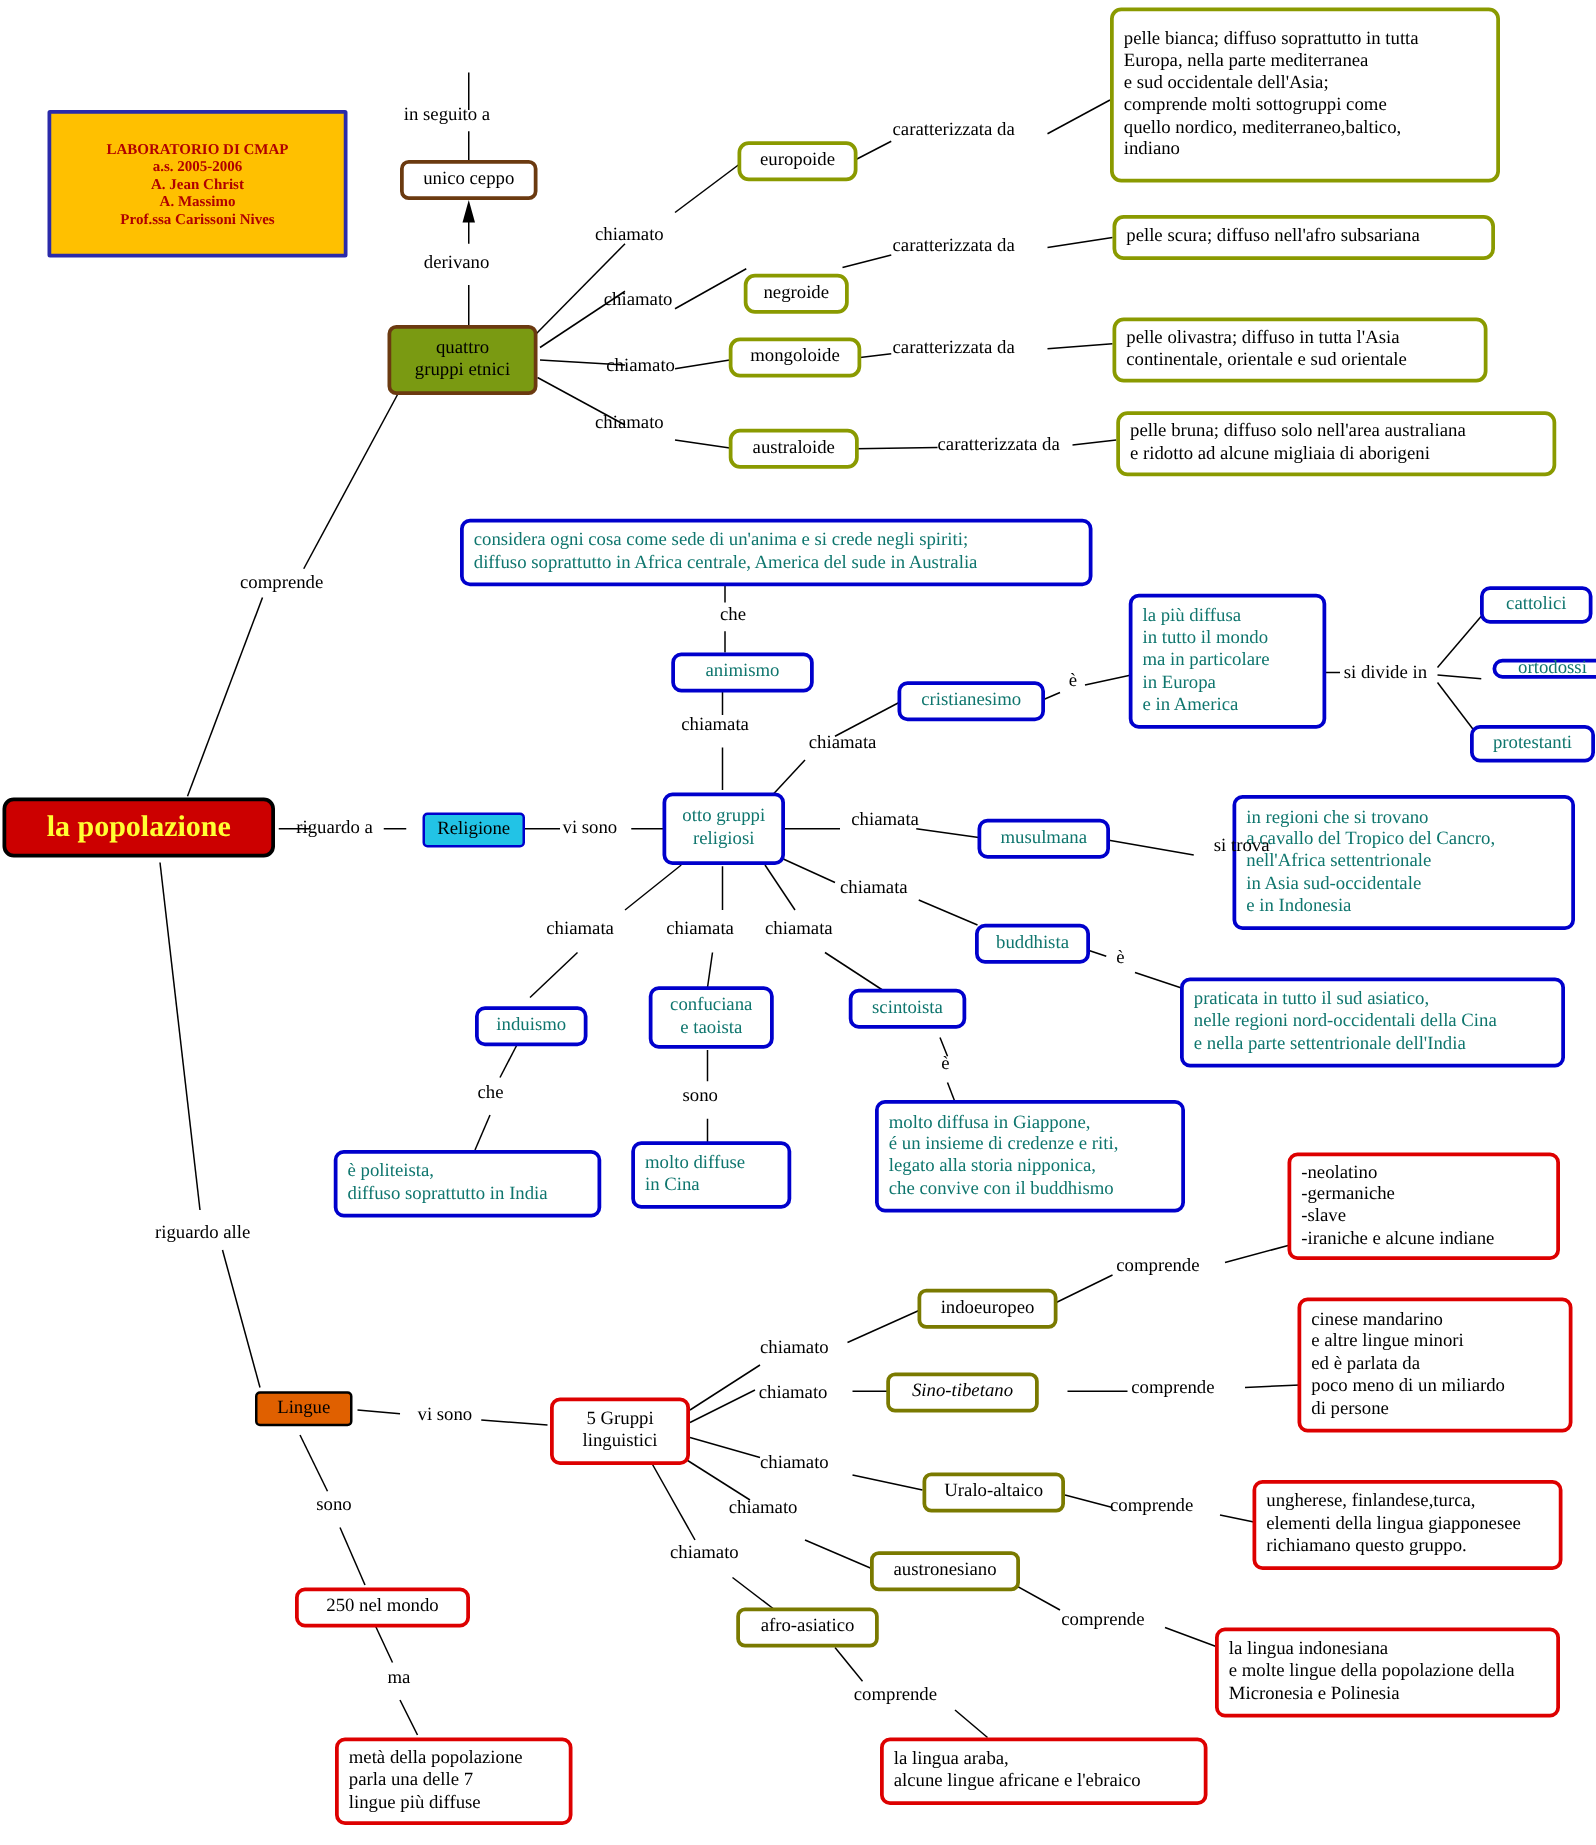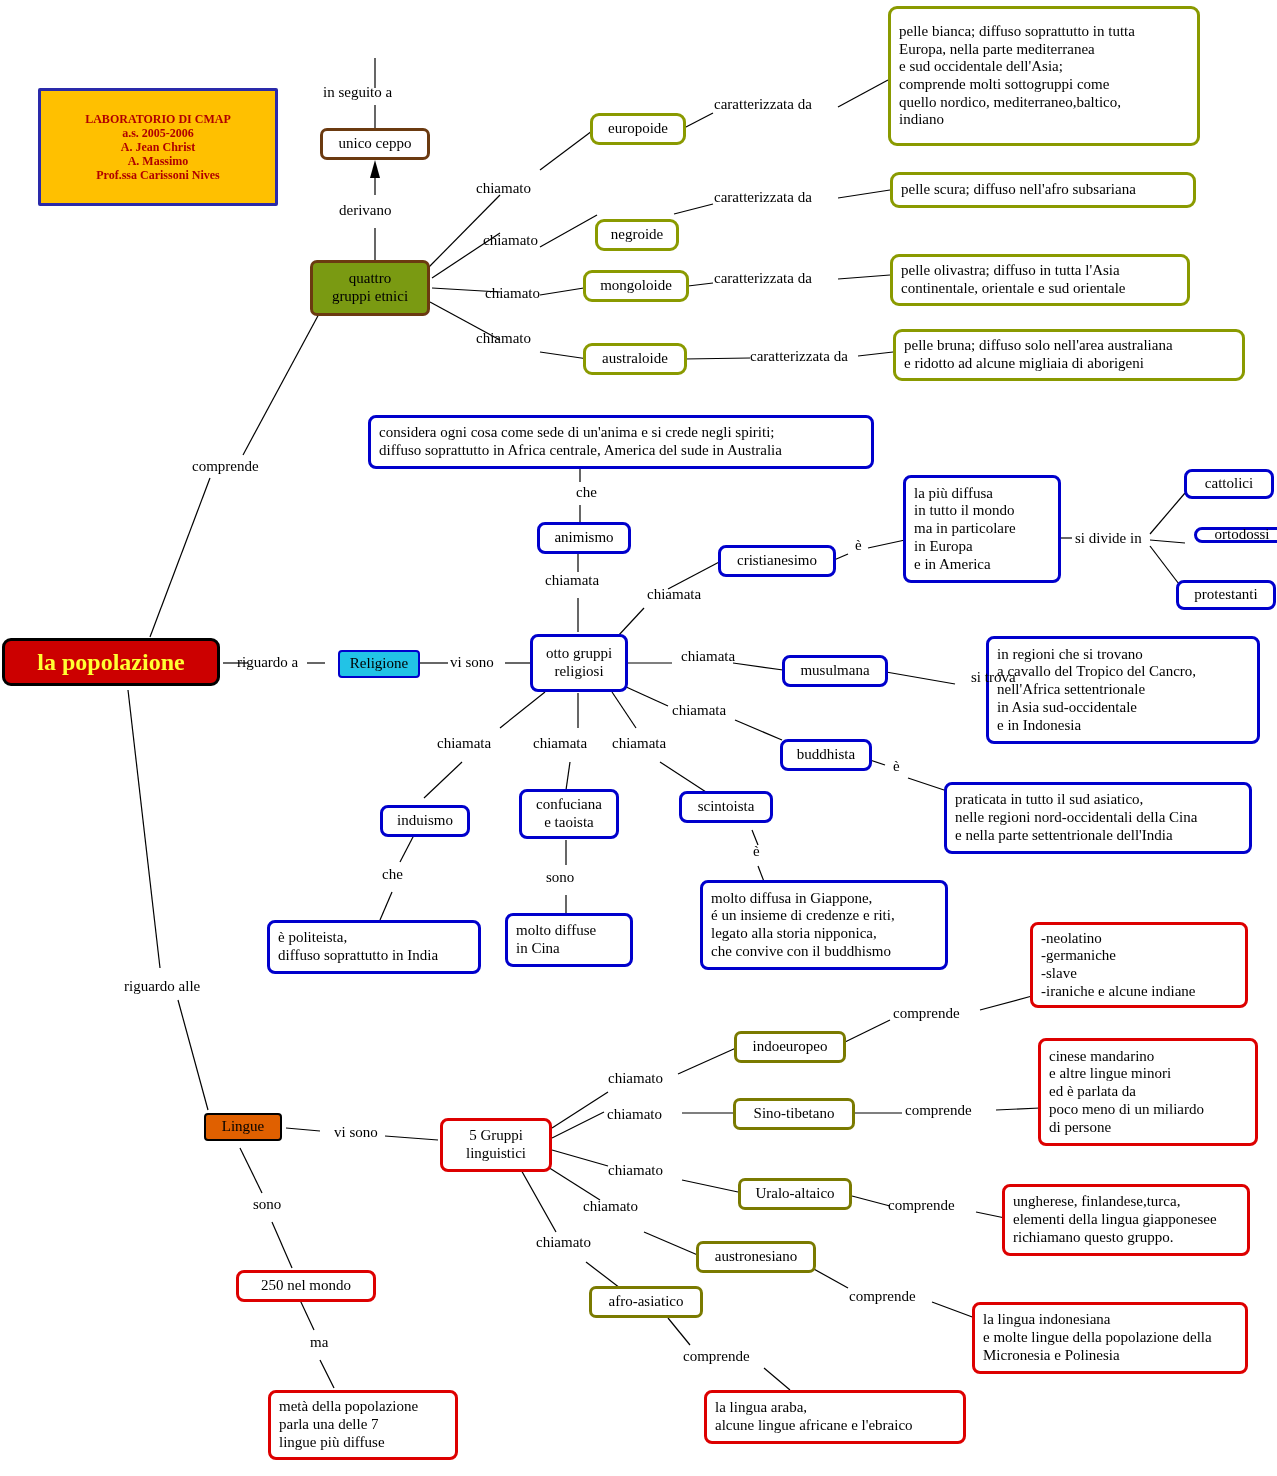--- a/index.html
+++ b/index.html
@@ -82,21 +82,21 @@
   .n-olive-dark {
     border: 3px solid #7a7a00;
     background: #ffffff;
     color: #000000;
     font-size: 15px;
     border-radius: 7px;
   }
   .n-blue {
     border: 3px solid #0000cc;
     background: #ffffff;
-    color: #000000;
+    color: #0f766e;
     font-size: 15px;
     border-radius: 8px;
   }
   .n-cyan {
     border: 2px solid #0000cc;
     background: #22c3e6;
     color: #000000;
     font-size: 15px;
     border-radius: 4px;
   }
@@ -281,21 +281,21 @@
   <div class="node n-olive align-left" style="left:890px; top:172px; width:306px; height:36px;">pelle scura; diffuso nell'afro subsariana</div>
   <div class="node n-olive align-left" style="left:890px; top:254px; width:300px; height:52px;">pelle olivastra; diffuso in tutta l'Asia
 continentale, orientale e sud orientale</div>
   <div class="node n-olive align-left" style="left:893px; top:329px; width:352px; height:52px;">pelle bruna; diffuso solo nell'area australiana
 e ridotto ad alcune migliaia di aborigeni</div>
 
   <div class="node n-cyan" style="left:338px; top:650px; width:82px; height:28px;">Religione</div>
   <div class="node n-blue" style="left:530px; top:634px; width:98px; height:58px;">otto gruppi
 religiosi</div>
 
-  <div class="node n-blue" style="left:537px; top:522px; width:94px; height:32px;">animismo</div>
+  <div class="node n-blue" style="left:537px; top:522px; width:114px; height:32px;">animismo</div>
   <div class="node n-blue align-left" style="left:368px; top:415px; width:506px; height:54px;">considera ogni cosa come sede di un'anima e si crede negli spiriti;
 diffuso soprattutto in Africa centrale, America del sude in Australia</div>
 
   <div class="node n-blue" style="left:718px; top:545px; width:118px; height:32px;">cristianesimo</div>
   <div class="node n-blue align-left" style="left:903px; top:475px; width:158px; height:108px;">la più diffusa
 in tutto il mondo
 ma in particolare
 in Europa
 e in America</div>
   <div class="node n-blue" style="left:1184px; top:469px; width:90px; height:30px;">cattolici</div>
@@ -331,21 +331,21 @@
 
   <div class="node n-orange" style="left:204px; top:1113px; width:78px; height:28px;">Lingue</div>
   <div class="node n-red" style="left:440px; top:1118px; width:112px; height:54px;">5 Gruppi
 linguistici</div>
   <div class="node n-red" style="left:236px; top:1270px; width:140px; height:32px;">250  nel mondo</div>
   <div class="node n-red align-left" style="left:268px; top:1390px; width:190px; height:70px;">metà della popolazione
 parla una delle 7
 lingue più diffuse</div>
 
   <div class="node n-olive-dark" style="left:734px; top:1031px; width:112px; height:32px;">indoeuropeo</div>
-  <div class="node n-olive-dark" style="left:733px; top:1098px; width:122px; height:32px;">Sino-tibetano</div>
+  <div class="node n-olive-dark" style="left:709px; top:1098px; width:122px; height:32px;font-style:italic;">Sino-tibetano</div>
   <div class="node n-olive-dark" style="left:738px; top:1178px; width:114px; height:32px;">Uralo-altaico</div>
   <div class="node n-olive-dark" style="left:696px; top:1241px; width:120px; height:32px;">austronesiano</div>
   <div class="node n-olive-dark" style="left:589px; top:1286px; width:114px; height:32px;">afro-asiatico</div>
 
   <div class="node n-red align-left" style="left:1030px; top:922px; width:218px; height:86px;">-neolatino
 -germaniche
 -slave
 -iraniche e alcune indiane</div>
   <div class="node n-red align-left" style="left:1038px; top:1038px; width:220px; height:108px;">cinese mandarino
 e altre lingue minori

